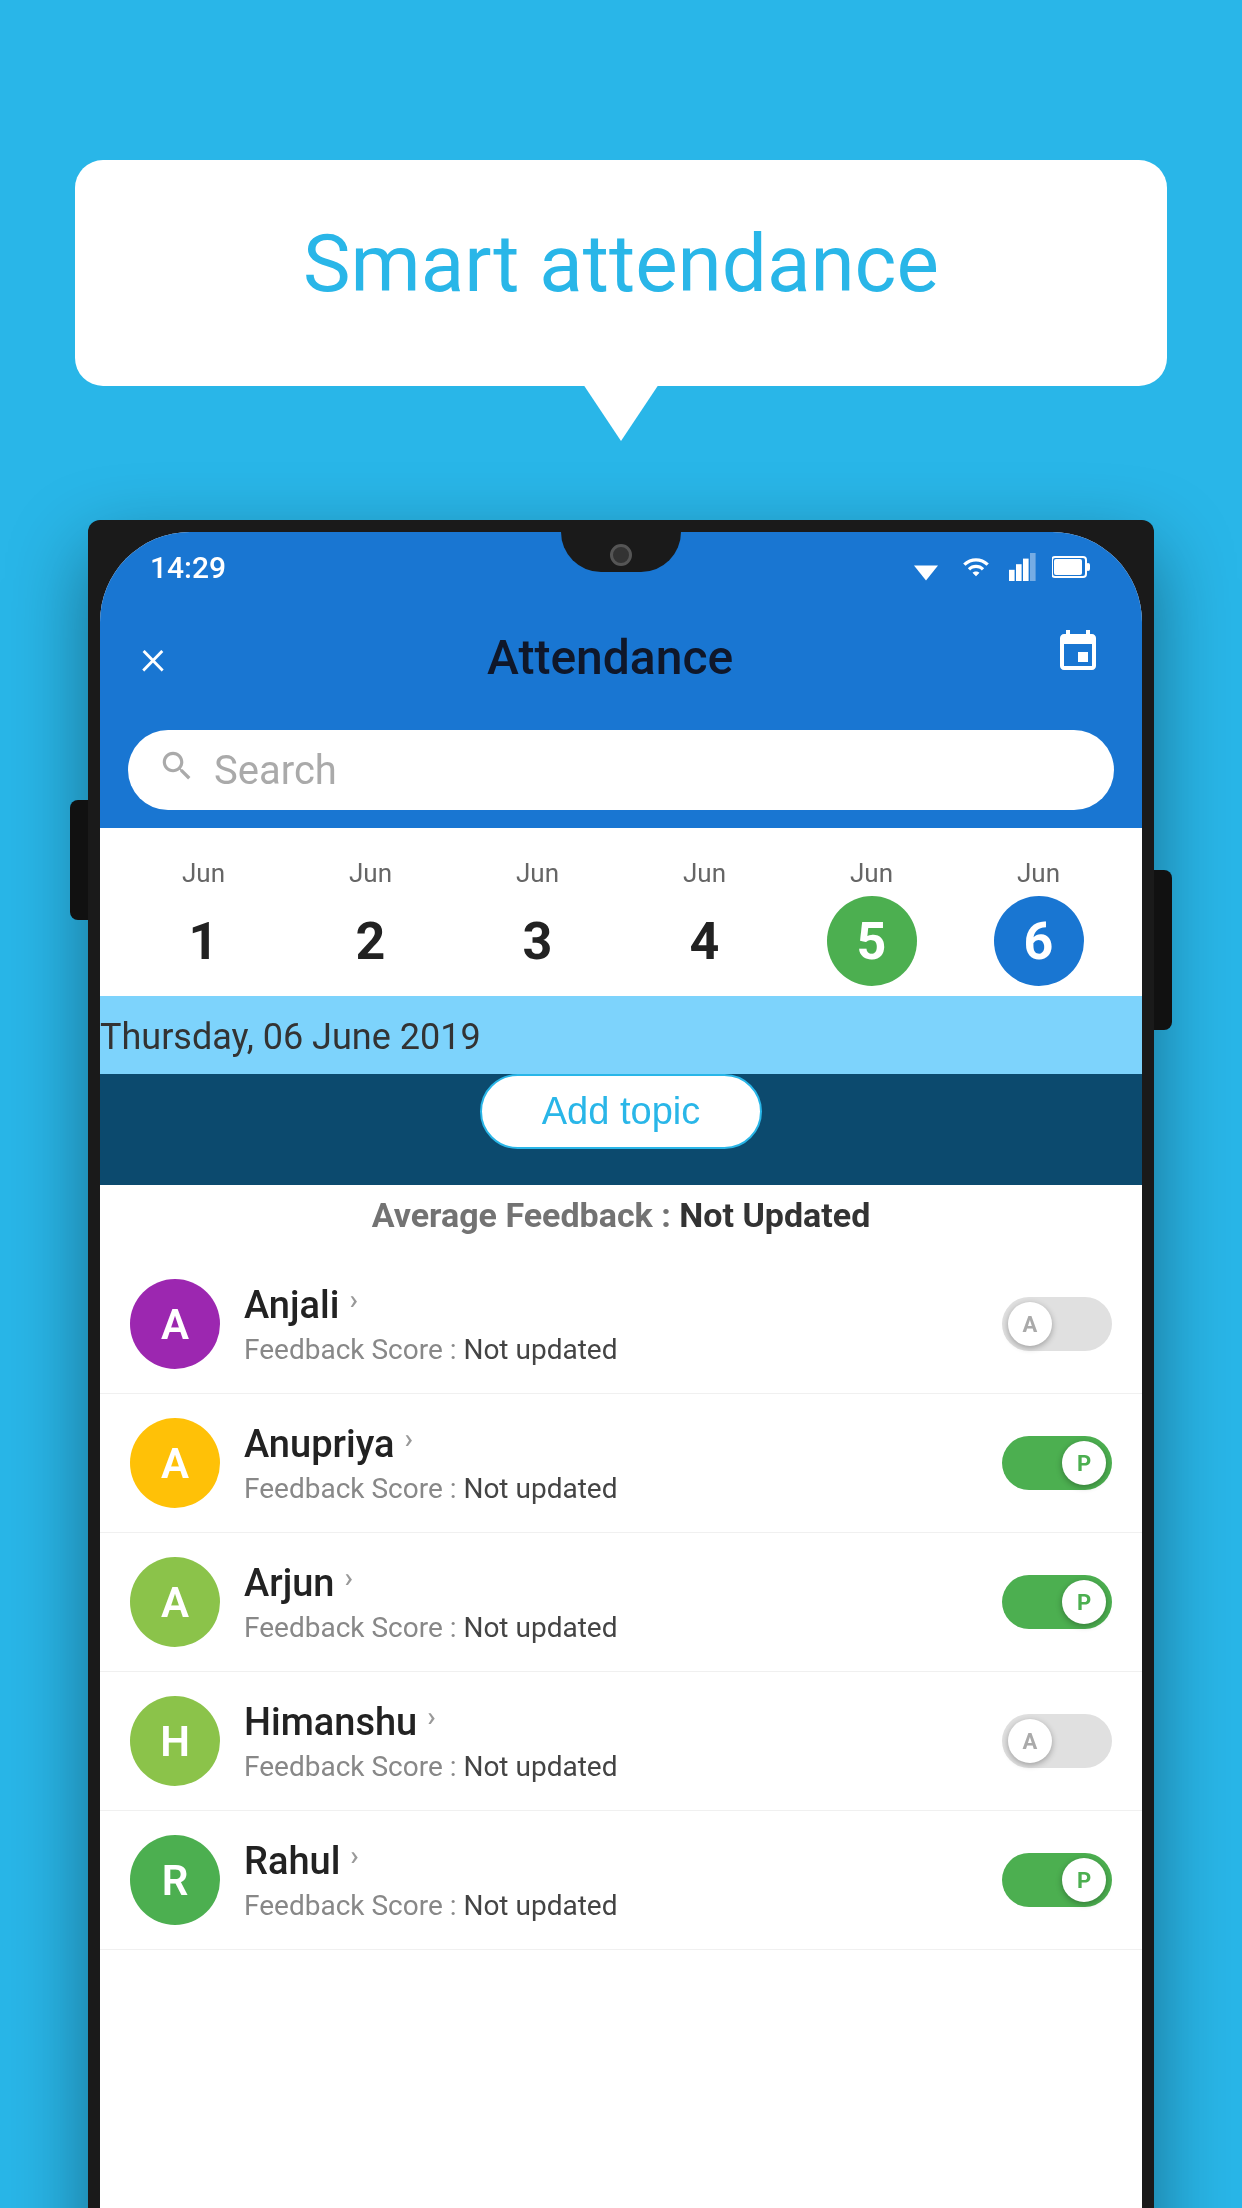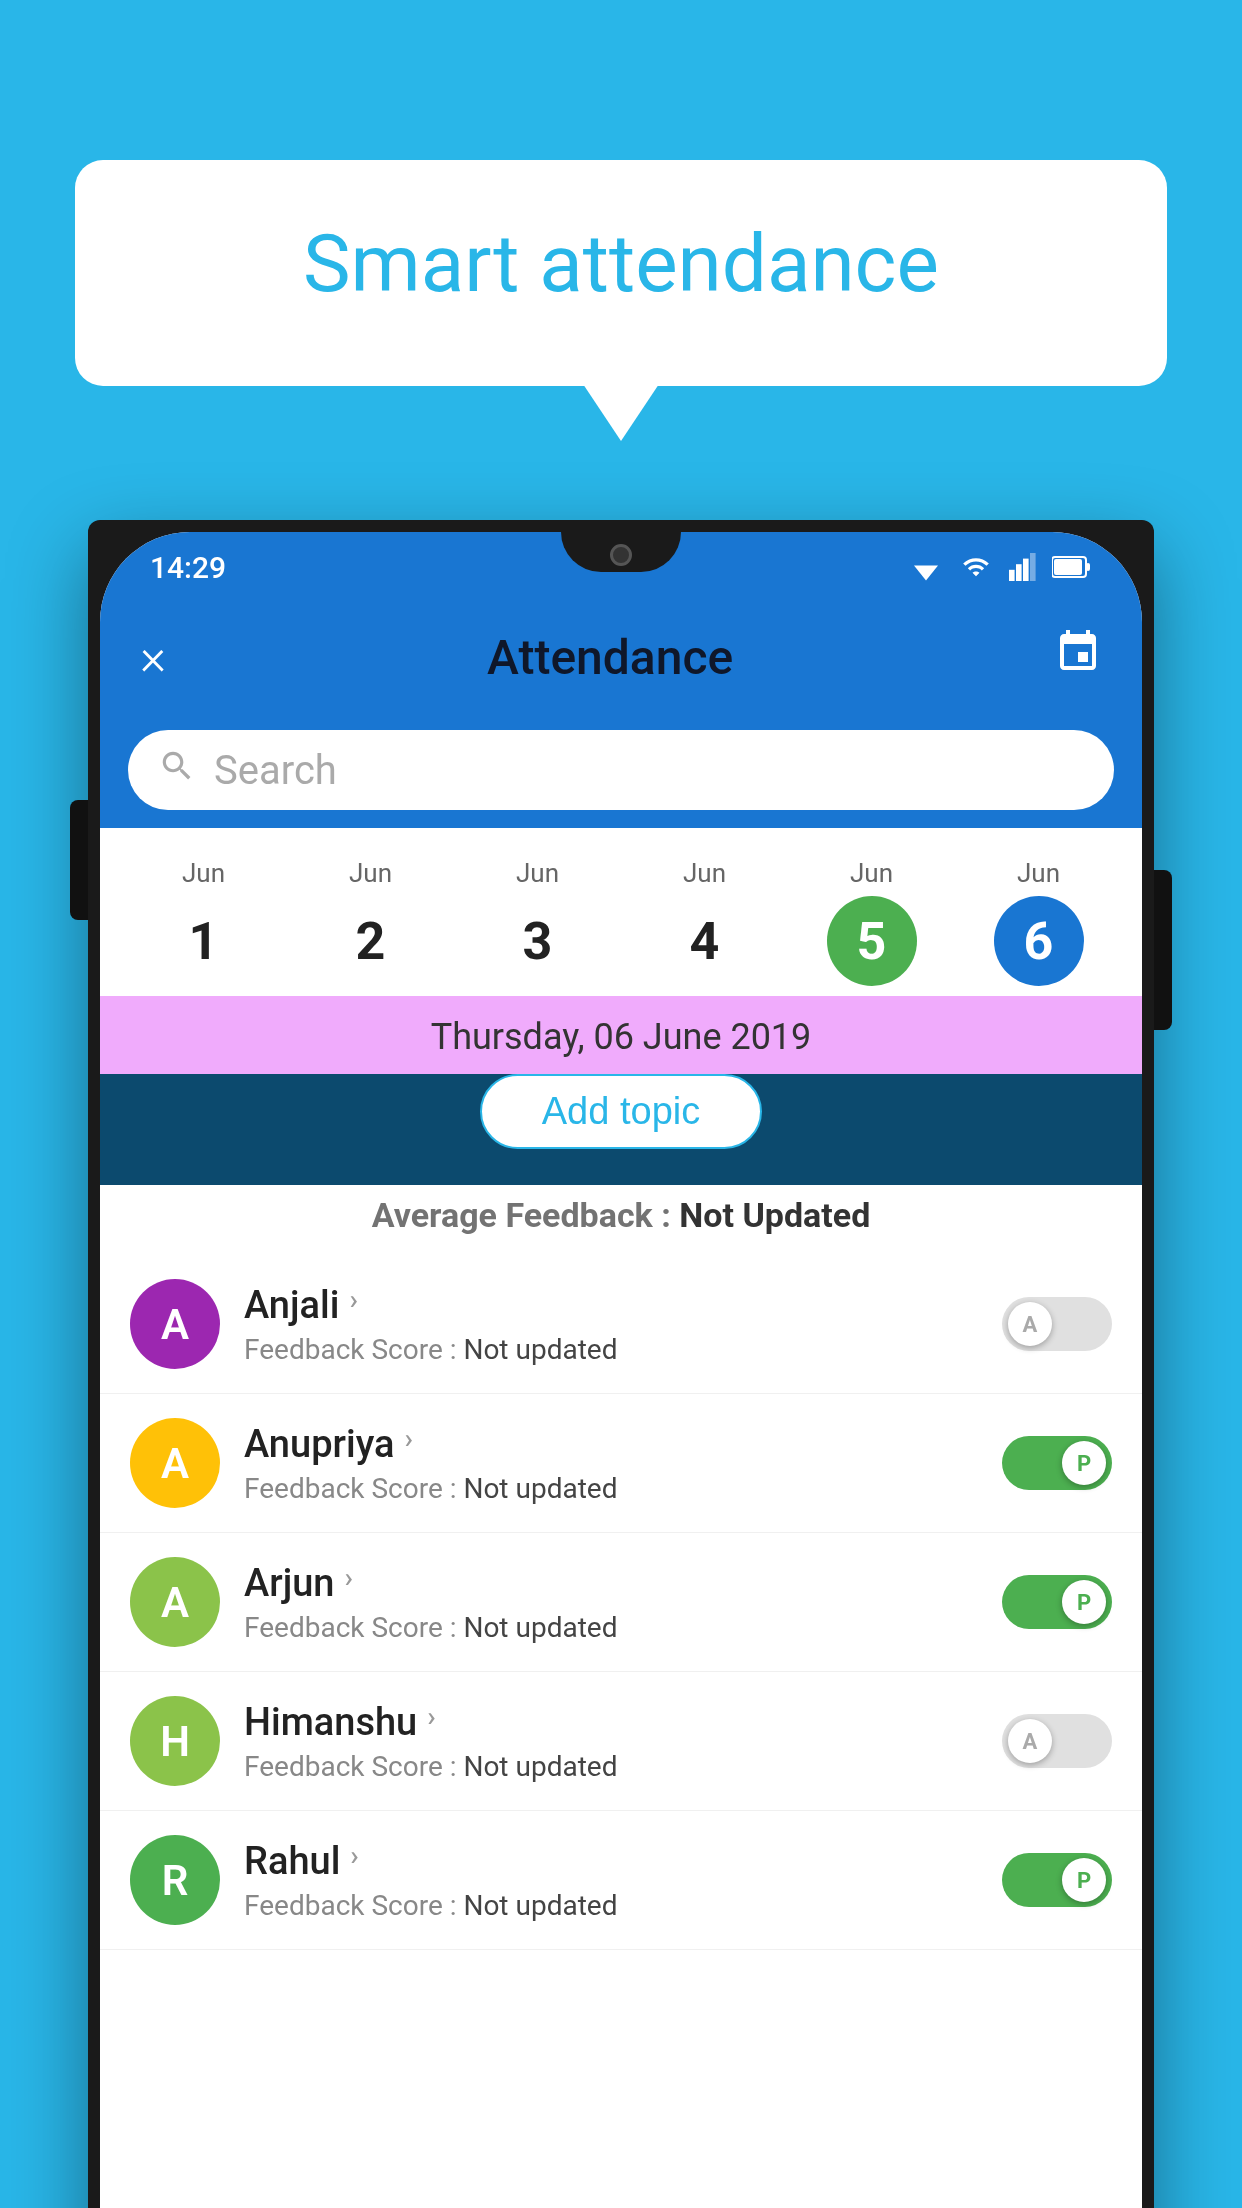--- a/index.html
+++ b/index.html
@@ -224,25 +224,25 @@
       background: #4CAF50;
       color: white;
     }
     .cal-date.selected {
       background: #1976D2;
       color: white;
     }
 
     
     .date-label {
-      text-align: center;
+      text-align: left;
       font-size: 36px;
       color: #333;
       padding: 20px 0 16px;
-      background: #f0abfc;
+      background: #7dd3fc;
     }
 
     
     .add-topic-btn {
       display: block;
       margin: 0 auto 20px;
       border: 2px solid #29B6E8;
       border-radius: 40px;
       padding: 14px 60px;
       background: white;

